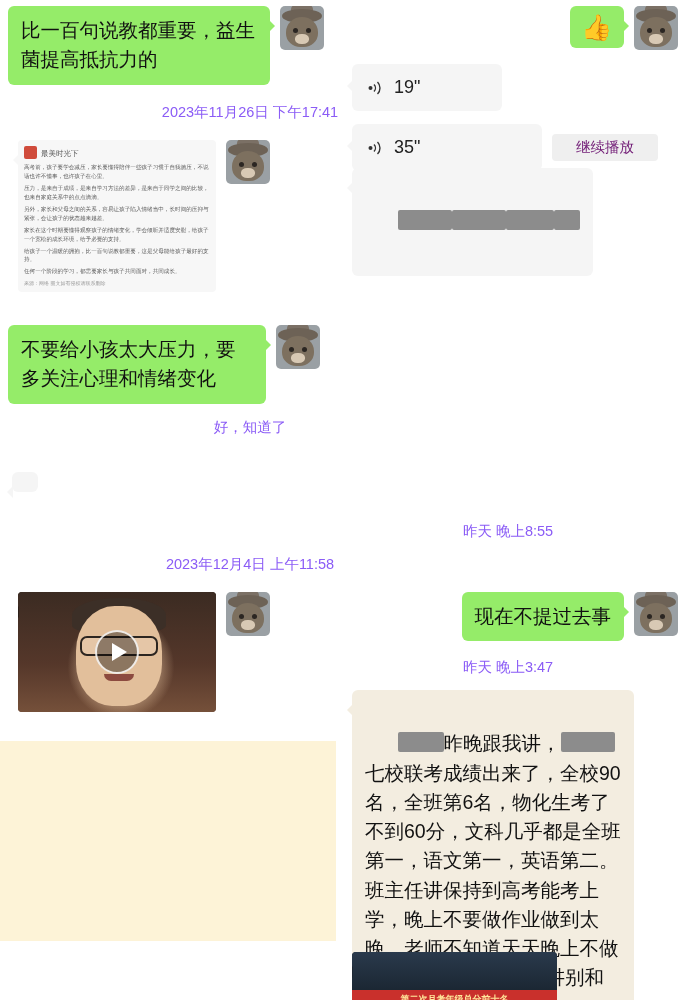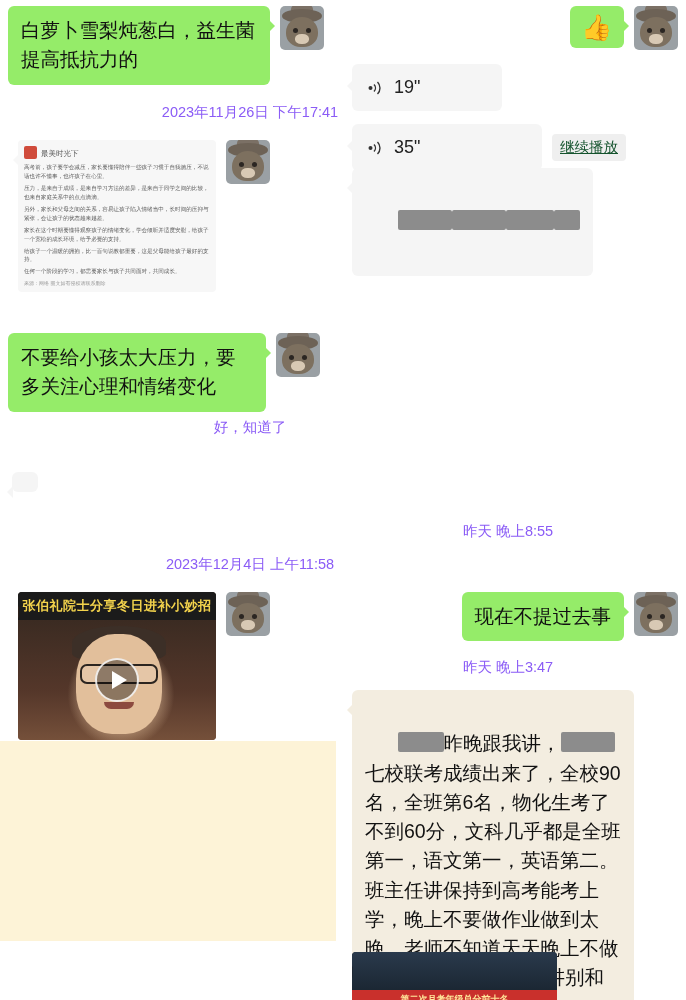--- a/index.html
+++ b/index.html
@@ -170,27 +170,26 @@
     position: absolute;
     left: -5px; top: 16px;
     border-top: 6px solid transparent;
     border-bottom: 6px solid transparent;
     border-right: 6px solid #f5f5f5;
   }
   .voice .dur { font-size: 18px; color: #222; }
   .voice-wave { width: 16px; height: 18px; }
   .play-again {
     font-size: 14.5px;
-    color: #14532d;
+    color: #701a75;
     background: #efefef;
     border-radius: 4px;
-    padding: 4px 8px;
+    padding: 4px 24px;
     margin-left: 10px;
     align-self: center;
-    text-decoration: underline;
   }
 
   
   .card {
     width: 198px;
     margin-left: 10px;
     background: #f7f7f7;
     border-radius: 4px;
     padding: 6px;
     position: relative;
@@ -351,21 +350,21 @@
 
   <div class="row left" style="top:6px; flex-direction:row-reverse; left:8px;">
     <div class="avatar">
       <div class="hat2"></div>
         <div class="hat"></div>
         <div class="head"></div>
       <div class="eye l"></div>
         <div class="eye r"></div>
         <div class="snout"></div>
     </div>
-    <div class="bubble out" style="max-width:262px;">白萝卜雪梨炖葱白，益生菌提高抵抗力的</div>
+    <div class="bubble out" style="max-width:262px;">比一百句说教都重要，益生菌提高抵抗力的</div>
   </div>
 
   <div class="row right" style="top:6px;">
     <div class="avatar">
       <div class="hat2"></div>
         <div class="hat"></div>
         <div class="head"></div>
       <div class="eye l"></div>
         <div class="eye r"></div>
         <div class="snout"></div>
@@ -424,21 +423,21 @@
       <div class="card-foot">来源：网络 图文如有侵权请联系删除</div>
     </div>
   </div>
 
   <div class="row left" style="top:168px; left:352px;">
     <div class="bubble in" style="margin-left:0; max-width:282px;">
       <span></span><span class="redact" style="width:54px;height:20px;"></span><span></span><span class="redact" style="width:54px;height:20px;"></span><span></span><span class="redact" style="width:48px;height:20px;"></span><span class="redact" style="width:26px;height:20px;"></span><span></span>
     </div>
   </div>
 
-  <div class="row left" style="top:333px; flex-direction:row-reverse;">
+  <div class="row left" style="top:325px; flex-direction:row-reverse;">
     <div class="avatar">
       <div class="hat2"></div>
         <div class="hat"></div>
         <div class="head"></div>
       <div class="eye l"></div>
         <div class="eye r"></div>
         <div class="snout"></div>
     </div>
     <div class="bubble out" style="max-width:258px;">不要给小孩太大压力，要多关注心理和情绪变化</div>
   </div>
@@ -456,21 +455,20 @@
   <div class="row left" style="top:592px;">
     <div class="avatar">
       <div class="hat2"></div>
         <div class="hat"></div>
         <div class="head"></div>
       <div class="eye l"></div>
         <div class="eye r"></div>
         <div class="snout"></div>
     </div>
     <div class="video" style="order:-1; margin-left:10px; margin-right:10px;">
-      <div class="vtitle">张伯礼院士分享冬日进补小妙招</div>
       <div class="vimg">
         <div class="hair"></div>
         <div class="face"></div>
         <div class="glasses"></div>
         <div class="mouth"></div>
         <div class="play">
             <i></i>
           </div>
       </div>
     </div>

